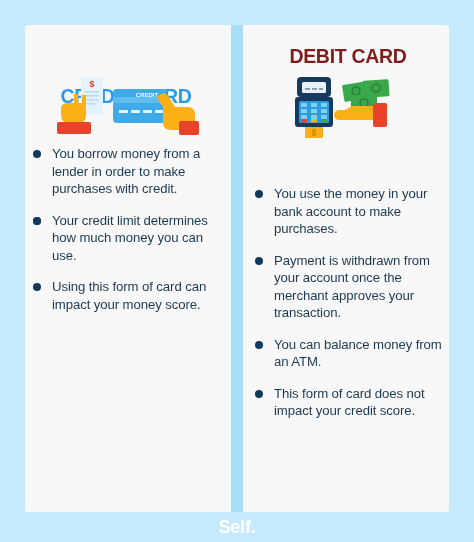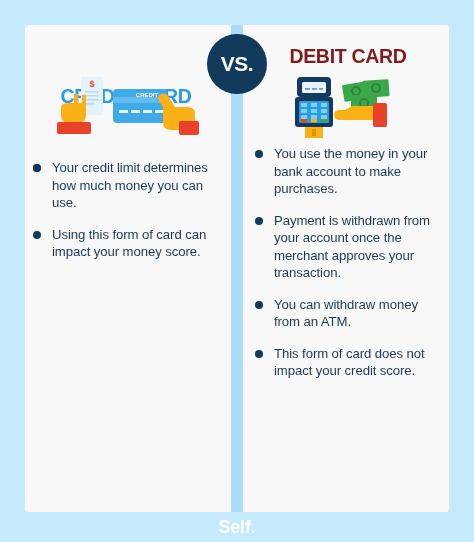--- a/index.html
+++ b/index.html
@@ -94,21 +94,21 @@
   #illo-debit  { left: 228px; }
   .illo svg { display: block; margin: 0 auto; }
 
   
   .col-body {
     position: absolute;
     top: 120px;
     width: 190px;
   }
   #body-credit { left: 6px; }
-  #body-debit  { left: 228px; }
+  #body-debit  { left: 228px; margin-top: 40px; }
 
   .bullet-list {
     list-style: none;
     margin: 0;
     padding: 0;
   }
   .bullet-item {
     position: relative;
     padding-left: 21px;
     margin-bottom: 14px;
@@ -150,23 +150,20 @@
 
 <div id="card">
 
   <div id="divider"></div>
 
   <div id="header">
     <div class="col-title" id="title-credit">CREDIT CARD</div>
 
     <div class="col-title" id="title-debit">DEBIT CARD</div>
 
-    <div id="vs-badge">
-      <span>VS.</span>
-    </div>
 
     <div class="illo" id="illo-credit">
       <svg width="150" height="62" viewBox="0 0 150 62">
 
         <g>
           <rect x="30" y="0" width="22" height="38" fill="#e4f2fb"></rect>
           <text x="41" y="10" font-family="Liberation Sans, sans-serif" font-size="9" font-weight="bold" fill="#e8432a" text-anchor="middle">$</text>
           <rect x="34" y="14" width="14" height="1.6" fill="#b9dcf2"></rect>
           <rect x="34" y="18" width="14" height="1.6" fill="#b9dcf2"></rect>
           <rect x="34" y="22" width="14" height="1.6" fill="#b9dcf2"></rect>
@@ -238,20 +235,24 @@
           <rect x="100" y="26" width="14" height="24" rx="2" fill="#e8432a"></rect>
         </g>
       </svg>
     </div>
   </div>
 
   <div class="col-body" id="body-credit">
     <ul class="bullet-list">
       <li class="bullet-item">
         <span class="bullet-dot"></span>
+        <span>You borrow money from a lender in order to make purchases with credit.</span>
+      </li>
+      <li class="bullet-item">
+        <span class="bullet-dot"></span>
       </li>
       <li class="bullet-item">
         <span class="bullet-dot"></span>
         <span>Your credit limit determines how much money you can use.</span>
       </li>
       <li class="bullet-item">
         <span class="bullet-dot"></span>
         <span>Using this form of card can impact your money score.</span>
       </li>
     </ul>
@@ -262,21 +263,21 @@
       <li class="bullet-item">
         <span class="bullet-dot"></span>
         <span>You use the money in your bank account to make purchases.</span>
       </li>
       <li class="bullet-item">
         <span class="bullet-dot"></span>
         <span>Payment is withdrawn from your account once the merchant approves your transaction.</span>
       </li>
       <li class="bullet-item">
         <span class="bullet-dot"></span>
-        <span>You can withdraw money from an ATM.</span>
+        <span>You can balance money from an ATM.</span>
       </li>
       <li class="bullet-item">
         <span class="bullet-dot"></span>
         <span>This form of card does not impact your credit score.</span>
       </li>
     </ul>
   </div>
 </div>
 
 <div id="footer">

